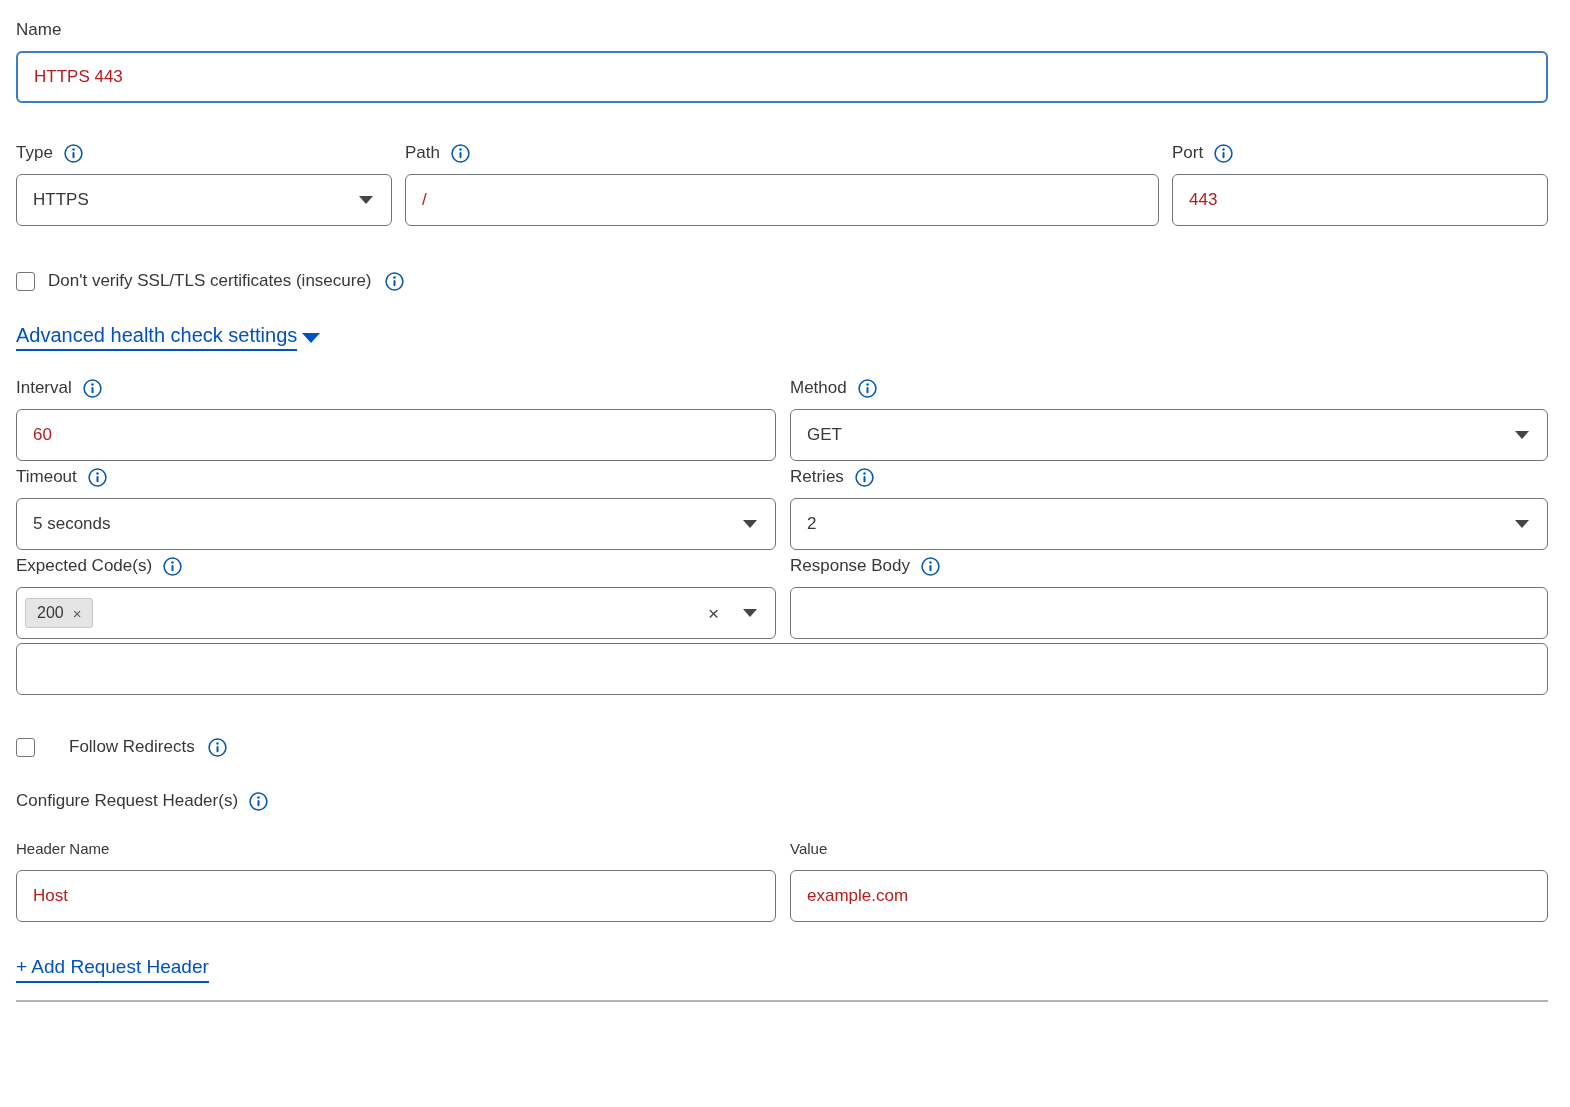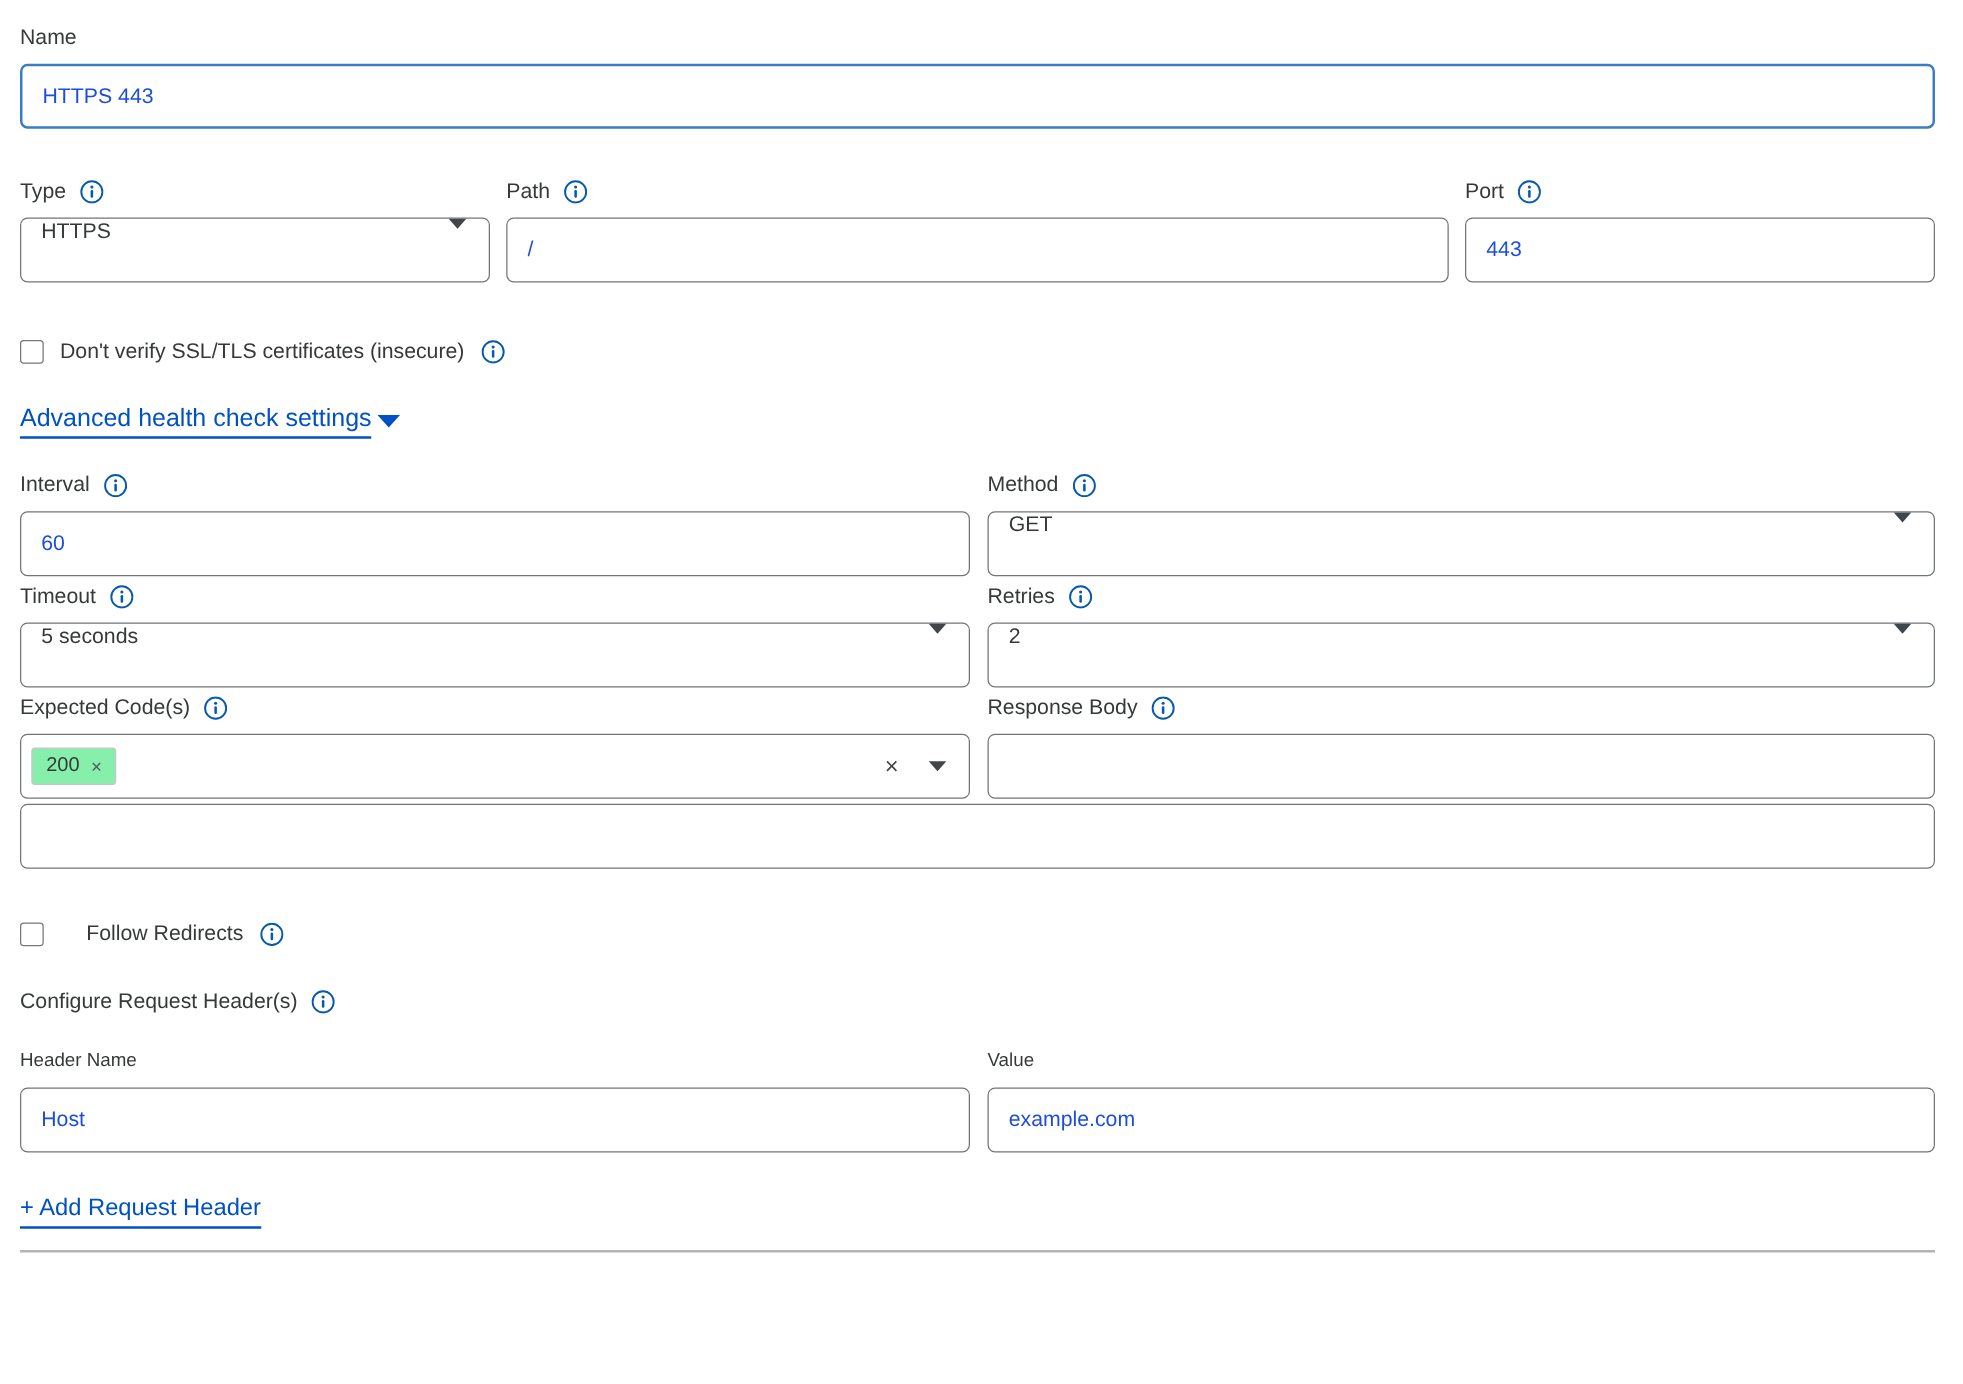--- a/index.html
+++ b/index.html
@@ -21,30 +21,30 @@
   }
   .sub-label { font-size: 15px; line-height: 20px; margin-bottom: 11px; color: #36393a; }
 
   
   .info { width: 19px; height: 19px; flex: 0 0 auto; cursor: pointer; }
 
   
   .text-input {
     width: 100%; height: 52px;
     border: 1px solid #70757a; border-radius: 6px;
-    padding: 0 16px; font-size: 17px; color: #1d4ed8;
+    padding: 0 16px; font-size: 17px; color: #b91c1c;
     font-family: "Liberation Sans", sans-serif;
     background: #fff; outline: none;
   }
   .text-input.focused { border: 2px solid #3b7dc4; }
 
   
   .select-box {
     height: 52px; border: 1px solid #70757a; border-radius: 6px;
-    background: #fff; display: flex; 
+    background: #fff; display: flex; align-items: center;
     justify-content: space-between; padding: 0 18px 0 16px;
     font-size: 17px; cursor: pointer;
   }
   .caret {
     width: 0; height: 0;
     border-left: 7px solid transparent; border-right: 7px solid transparent;
     border-top: 8px solid #41464b;
   }
   .caret-blue {
     display: inline-block; width: 0; height: 0; margin-left: 5px;
@@ -83,21 +83,21 @@
   }
 
   
   .multi-select {
     height: 52px; border: 1px solid #70757a; border-radius: 6px;
     display: flex; align-items: center; justify-content: space-between;
     padding: 0 18px 0 8px; background: #fff; cursor: pointer;
   }
   .tag {
     display: flex; align-items: center; gap: 9px;
-    background: #86efac; border: 1px solid #c6c6c6; border-radius: 3px;
+    background: #e5e5e5; border: 1px solid #c6c6c6; border-radius: 3px;
     padding: 5px 11px; font-size: 16px; color: #36393a;
   }
   .tag-x { font-size: 15px; color: #55595c; cursor: pointer; line-height: 1; }
   .ms-icons { display: flex; align-items: center; gap: 24px; }
   .clear-x { font-size: 19px; color: #41464b; cursor: pointer; line-height: 1; }
 
   .section-label { margin-top: 32px; }
   .checkbox-follow { margin-top: 42px; }
   .headers-row { margin-top: 26px; }
 

